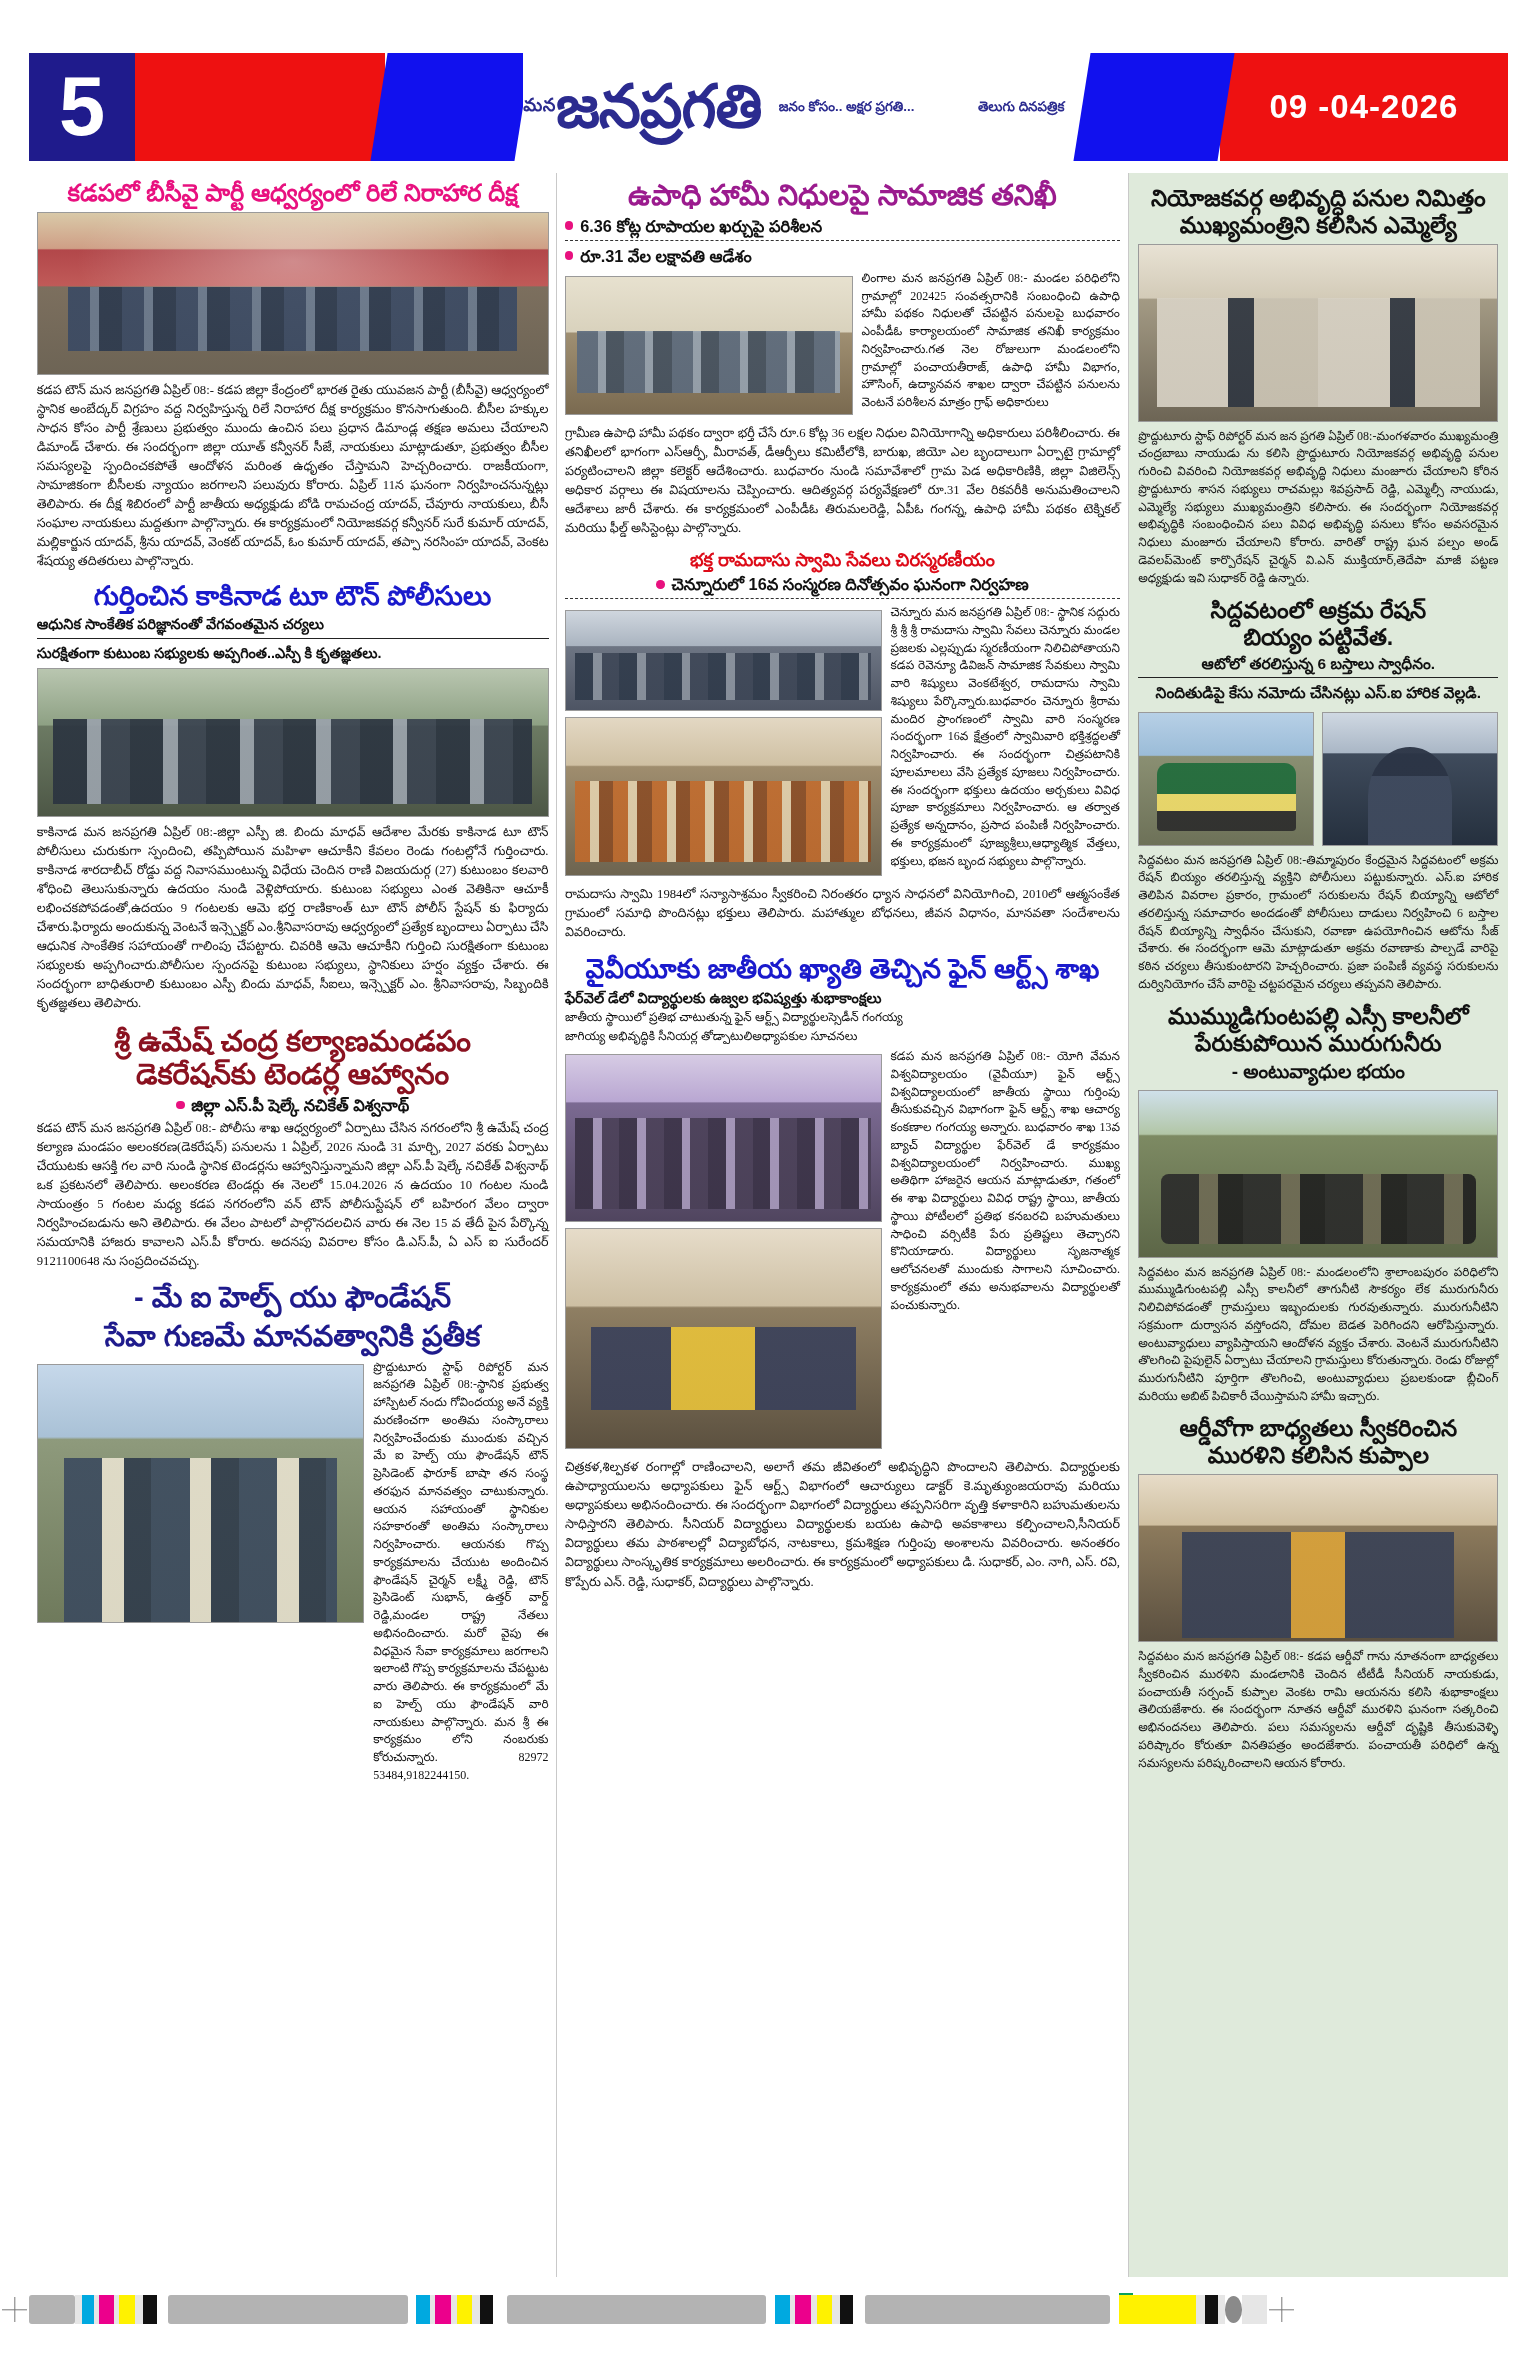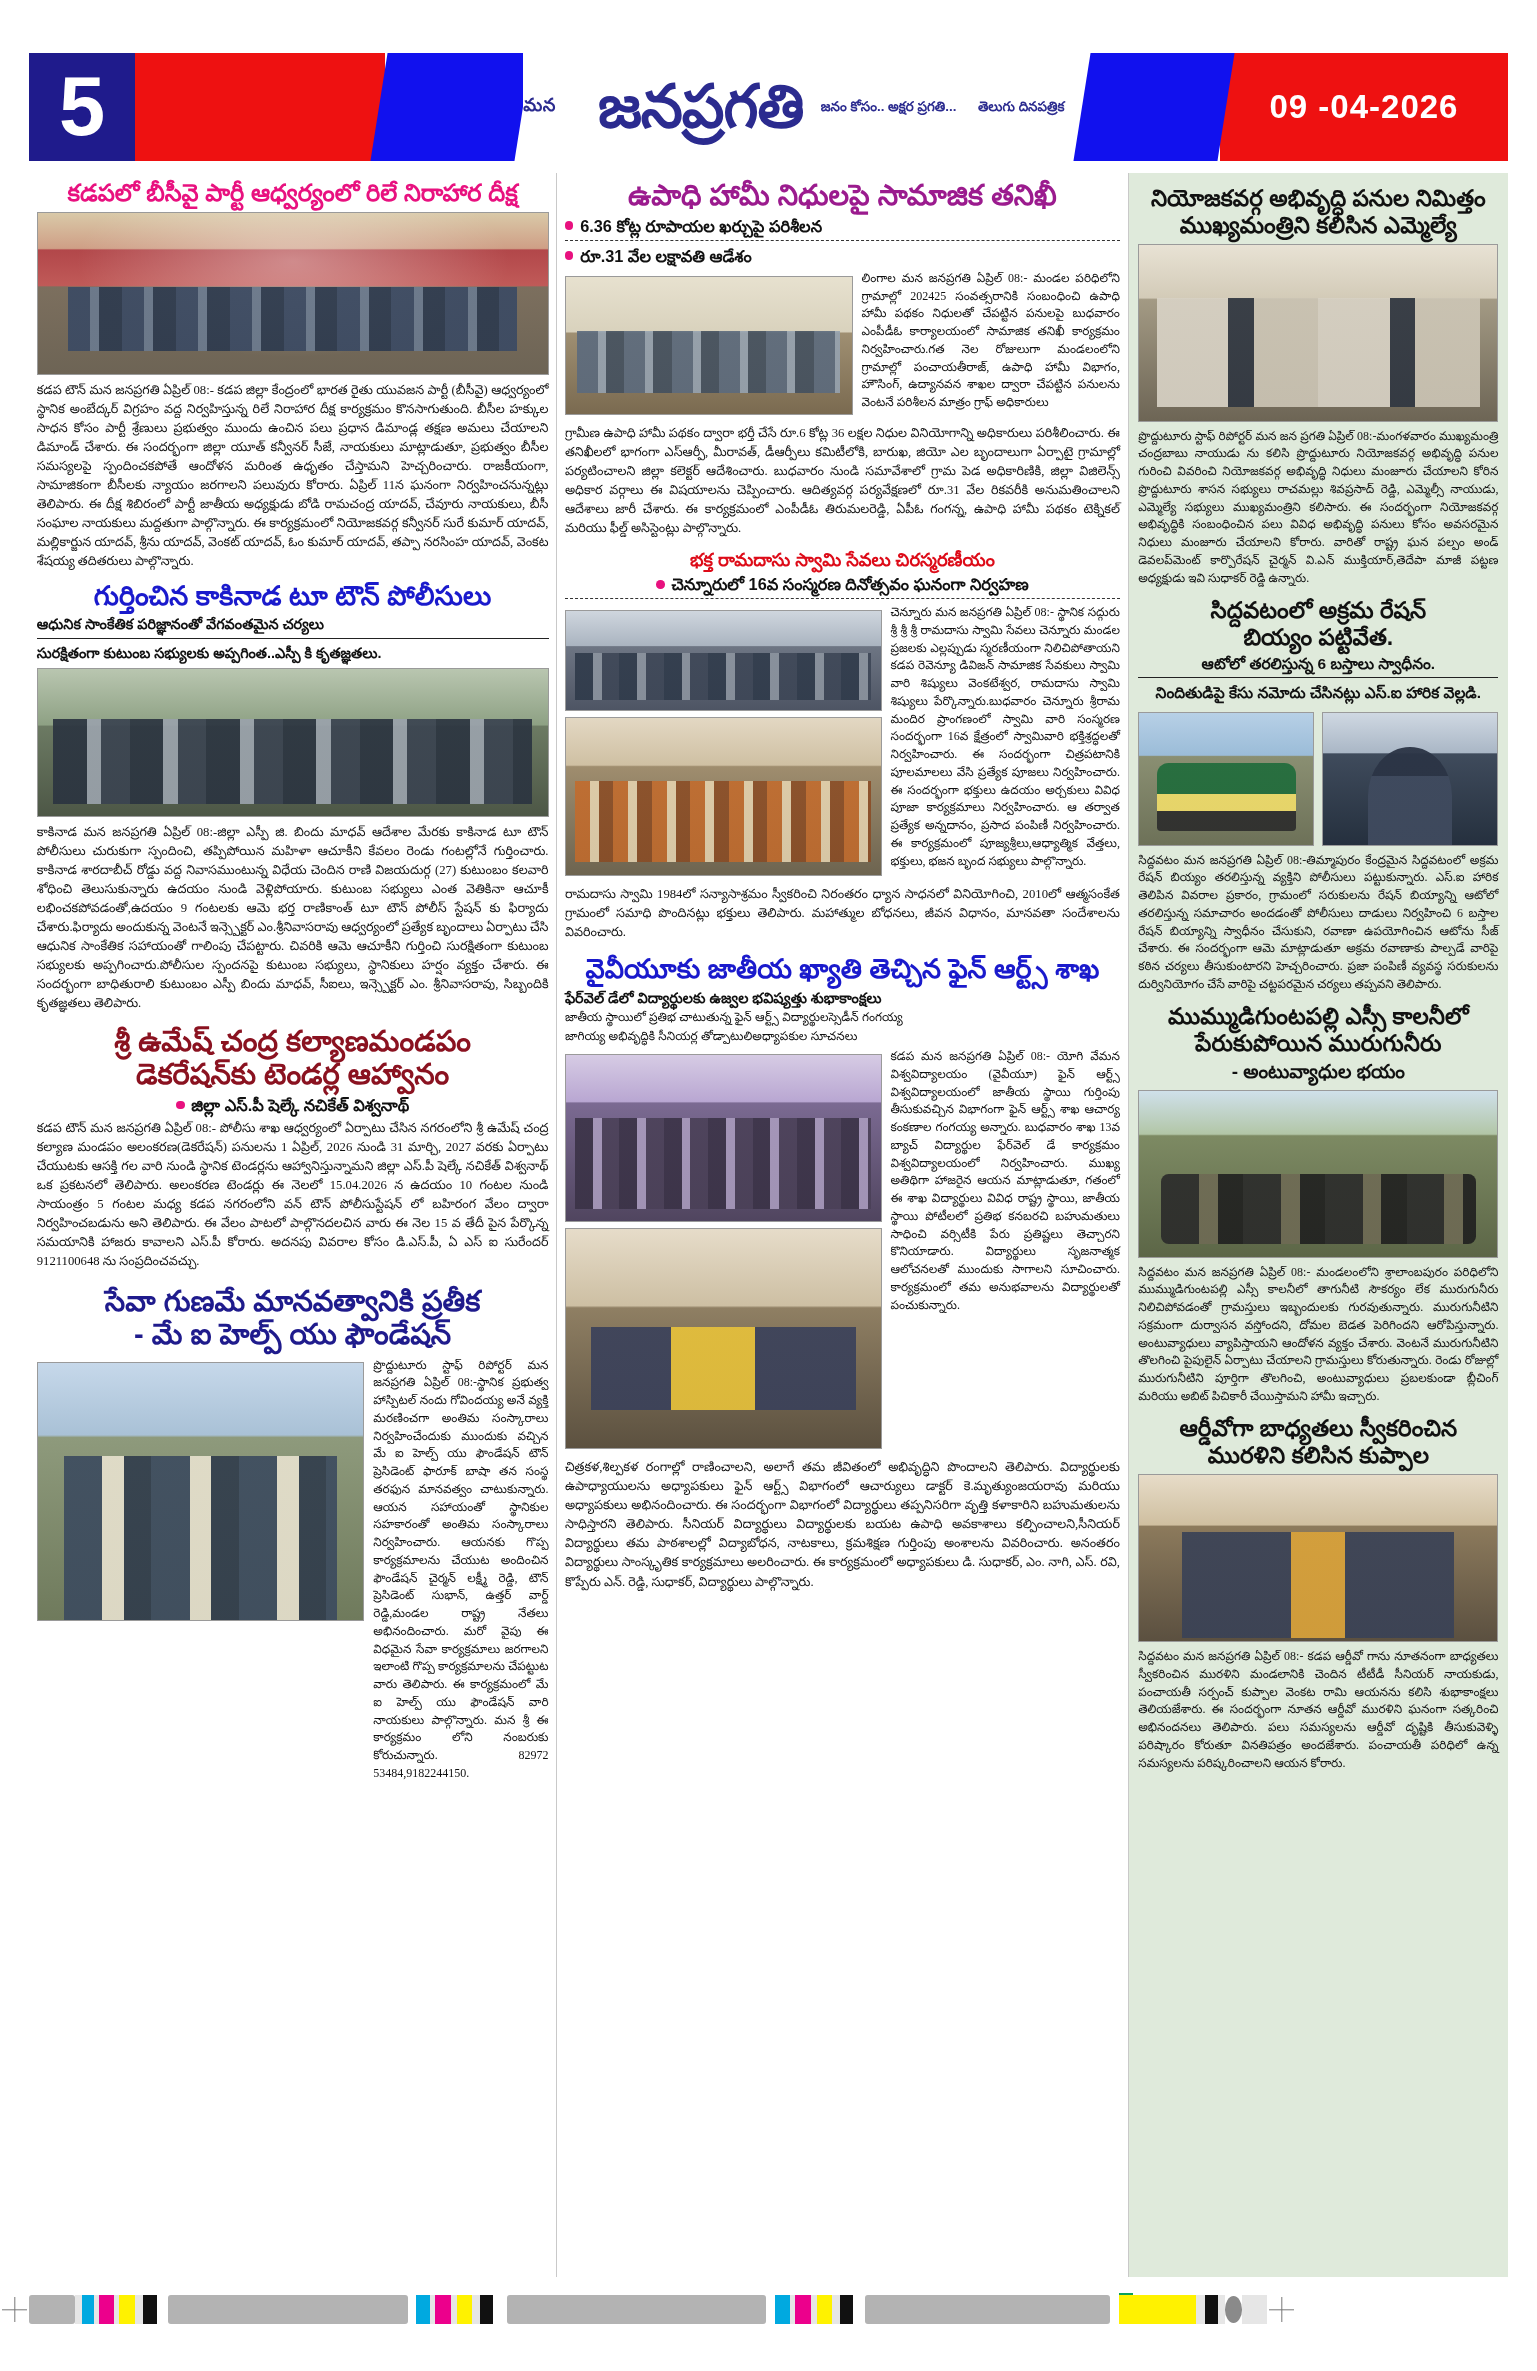--- a/index.html
+++ b/index.html
@@ -63,21 +63,20 @@
     margin-top: 1.9px;
     letter-spacing: 0.5px;
   }
   .mh-main {
     color: #2b2b8f;
     font-size: 60px;
     font-weight: bold;
     line-height: 0.92;
     letter-spacing: -1px;
     white-space: nowrap;
-    margin-left: 42px;
   }
   .mh-taglines {
     width: 100%;
     display: flex;
     justify-content: space-between;
     padding: 0 17.3px;
     margin-top: 1px;
   }
   .mh-tag {
     color: #2b2b8f;
@@ -410,22 +409,22 @@
         <div class="hl hl-darkred">శ్రీ ఉమేష్ చంద్ర కల్యాణమండపం</div>
         <div class="hl hl-darkred" style="margin-top:-3.8px">డెకరేషన్‌కు టెండర్ల ఆహ్వానం</div>
         <div class="bullet-line">
           <span class="dot"></span>
           <span>జిల్లా ఎస్.పీ షెల్కే నచికేత్ విశ్వనాథ్</span>
         </div>
         <div class="body">కడప టౌన్ మన జనప్రగతి ఏప్రిల్ 08:- పోలీసు శాఖ ఆధ్వర్యంలో ఏర్పాటు చేసిన నగరంలోని శ్రీ ఉమేష్ చంద్ర కల్యాణ మండపం అలంకరణ(డెకరేషన్) పనులను 1 ఏప్రిల్, 2026 నుండి 31 మార్చి, 2027 వరకు ఏర్పాటు చేయుటకు ఆసక్తి గల వారి నుండి స్థానిక టెండర్లను ఆహ్వానిస్తున్నామని జిల్లా ఎస్.పీ షెల్కే నచికేత్ విశ్వనాథ్ ఒక ప్రకటనలో తెలిపారు. అలంకరణ టెండర్లు ఈ నెలలో 15.04.2026 న ఉదయం 10 గంటల నుండి సాయంత్రం 5 గంటల మధ్య కడప నగరంలోని వన్ టౌన్ పోలీసుస్టేషన్ లో బహిరంగ వేలం ద్వారా నిర్వహించబడును అని తెలిపారు. ఈ వేలం పాటలో పాల్గొనదలచిన వారు ఈ నెల 15 వ తేదీ పైన పేర్కొన్న సమయానికి హాజరు కావాలని ఎస్.పీ కోరారు. అదనపు వివరాల కోసం డి.ఎస్.పీ, ఏ ఎస్ ఐ సురేందర్ 9121100648 ను సంప్రదించవచ్చు.</div>
       </div>
 
       <div style="margin-top:13.4px">
+        <div class="hl hl-navy" style="margin-top:-3.8px">- మే ఐ హెల్ప్ యు ఫౌండేషన్</div>
         <div class="hl hl-navy">సేవా గుణమే మానవత్వానికి ప్రతీక</div>
-        <div class="hl hl-navy" style="margin-top:-3.8px">- మే ఐ హెల్ప్ యు ఫౌండేషన్</div>
         <div style="display:flex; gap:9.6px; margin-top:5.8px">
           <div style="flex:0 0 327px">
             <div class="photo ph-relief" style="height:259px">
                 <div class="ph-inner"></div>
               </div>
           </div>
           <div style="flex:1 1 auto">
             <div class="body small">ప్రొద్దుటూరు స్టాఫ్ రిపోర్టర్ మన జనప్రగతి ఏప్రిల్ 08:-స్థానిక ప్రభుత్వ హాస్పిటల్ నందు గోవిందయ్య అనే వ్యక్తి మరణించగా అంతిమ సంస్కారాలు నిర్వహించేందుకు ముందుకు వచ్చిన మే ఐ హెల్ప్ యు ఫౌండేషన్ టౌన్ ప్రెసిడెంట్ ఫారూక్ బాషా తన సంస్థ తరఫున మానవత్వం చాటుకున్నారు. ఆయన సహాయంతో స్థానికుల సహకారంతో అంతిమ సంస్కారాలు నిర్వహించారు. ఆయనకు గొప్ప కార్యక్రమాలను చేయుట అందించిన ఫౌండేషన్ చైర్మన్ లక్ష్మీ రెడ్డి, టౌన్ ప్రెసిడెంట్ సుభాన్, ఉత్తర్ వార్డ్ రెడ్డి,మండల రాష్ట్ర నేతలు అభినందించారు. మరో వైపు ఈ విధమైన సేవా కార్యక్రమాలు జరగాలని ఇలాంటి గొప్ప కార్యక్రమాలను చేపట్టుట వారు తెలిపారు. ఈ కార్యక్రమంలో మే ఐ హెల్ప్ యు ఫౌండేషన్ వారి నాయకులు పాల్గొన్నారు. మన శ్రీ ఈ కార్యక్రమం లోని నంబరుకు కోరుచున్నారు. 82972 53484,9182244150.</div>
           </div>
         </div>

